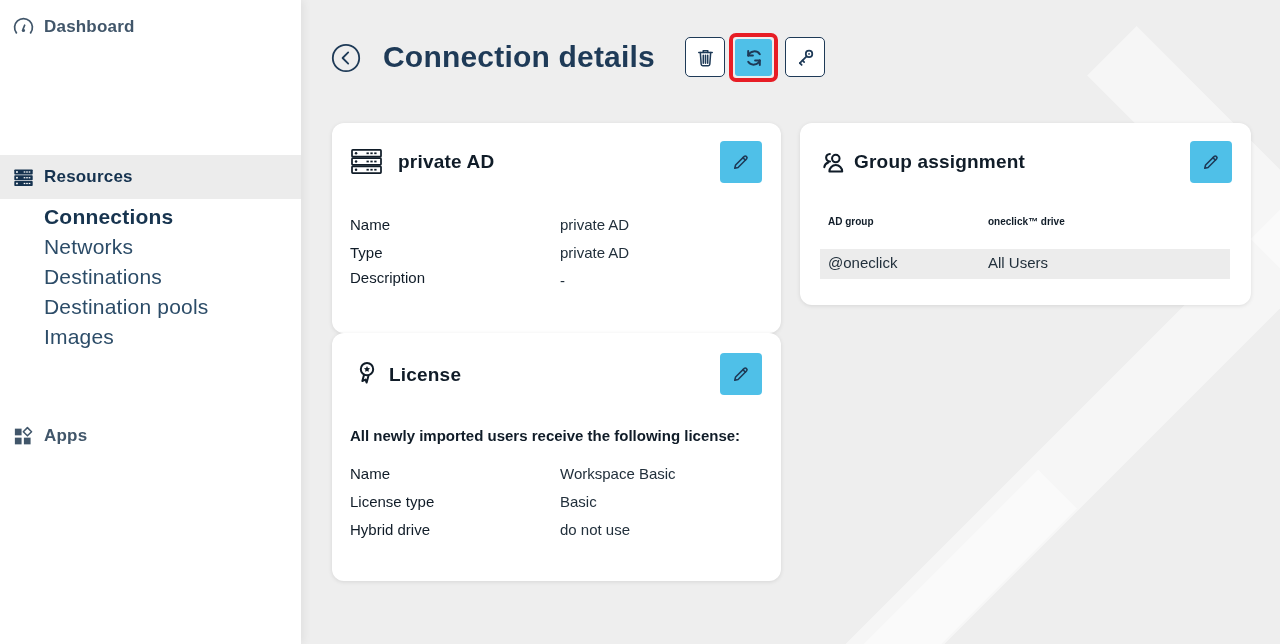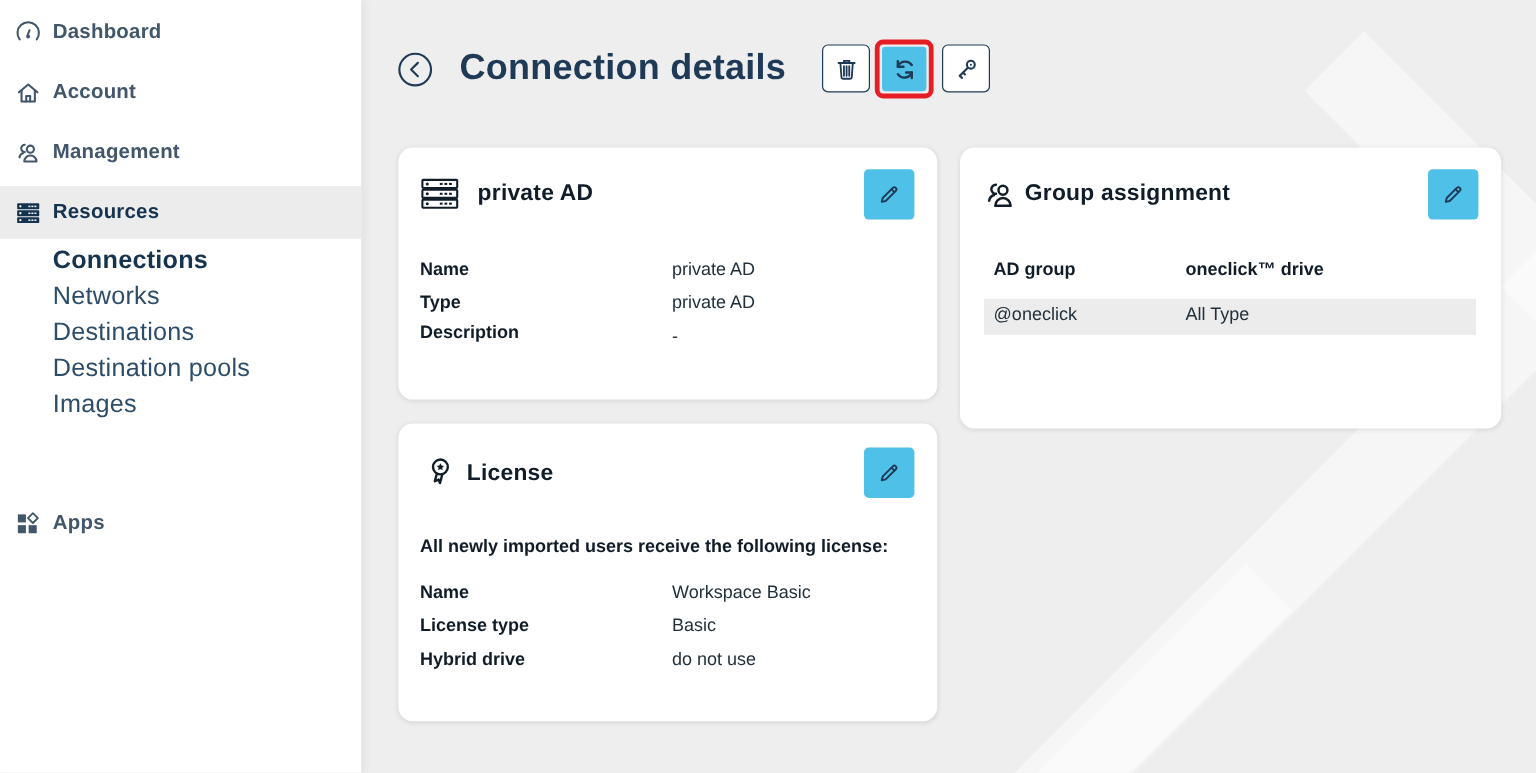--- a/index.html
+++ b/index.html
@@ -65,37 +65,37 @@
     color:#1e3a57; cursor:pointer;
   }
   .btn-refresh svg { width:24px; height:24px; display:block; }
 
   
   .card {
     position:absolute; background:#ffffff; border-radius:12px;
     box-shadow:0 1px 4px rgba(0,0,0,0.10);
   }
   .card-conn    { left:332px; top:123px; width:449px; height:210px; }
-  .card-group   { left:800px; top:123px; width:451px; height:234px; }
-  .card-license { left:332px; top:353px; width:449px; height:248px; }
+  .card-group   { left:800px; top:123px; width:451px; height:182px; }
+  .card-license { left:332px; top:333px; width:449px; height:248px; }
   .card-ic { position:absolute; color:#101c28; }
   .card-ic svg { display:block; }
   .card-title {
     position:absolute; font-size:19px; font-weight:700; color:#101c28; letter-spacing:0.2px;
   }
   .edit-btn {
     position:absolute; width:42px; height:42px; background:#4fc0e8;
     border:none; border-radius:4px; cursor:pointer;
     display:flex; align-items:center; justify-content:center; color:#1e3a57;
   }
   .edit-btn svg { width:22px; height:22px; display:block; }
-  .f-label { position:absolute; left:18px; font-size:15px; font-weight:700; color:#101c28; }
+  .f-label { position:absolute; left:18px; font-size:15px; font-weight:400; color:#101c28; }
   .f-value { position:absolute; left:228px; font-size:15px; font-weight:400; color:#22303c; }
   .note { position:absolute; left:18px; font-size:15px; font-weight:700; color:#101c28; }
-  .th { position:absolute; font-size:15px; font-weight:700; color:#101c28; }
+  .th { position:absolute; font-size:10px; font-weight:700; color:#101c28; }
   .stripe { position:absolute; left:20px; width:410px; height:30px; background:#ececec; }
   .td { position:absolute; font-size:15px; font-weight:400; color:#22303c; top:5px; }
 </style>
 </head>
 <body>
 
 <div class="wm wm1"></div>
 <div class="wm wm2"></div>
 <div class="wm wm3"></div>
 
@@ -106,42 +106,21 @@
     <span class="nav-ic">
       <svg viewBox="0 0 24 24" fill="none" stroke="currentColor" stroke-width="1.8" stroke-linecap="round">
         <path d="M4.6 17.6 A 9.3 9.3 0 1 1 19.4 17.6"></path>
         <path d="M13.2 9.6 L11.6 13.6"></path>
         <circle cx="11.9" cy="15" r="1.7" fill="currentColor" stroke="none"></circle>
       </svg>
     </span>
     <span class="nav-label">Dashboard</span>
   </div>
 
-  <div class="nav-item" style="top:62px">
-    <span class="nav-ic">
-      <svg viewBox="0 0 24 24" fill="none" stroke="currentColor" stroke-width="1.8" stroke-linecap="round" stroke-linejoin="round">
-        <path d="M4 11.4 L12 4.6 L20 11.4"></path>
-        <path d="M6.2 9.8 V19.4 H17.8 V9.8"></path>
-        <path d="M10.3 19.4 V14.6 H13.7 V19.4"></path>
-      </svg>
-    </span>
-    <span class="nav-label">Account</span>
-  </div>
-
-  <div class="nav-item" style="top:112px">
-    <span class="nav-ic">
-      <svg viewBox="0 0 24 24" fill="none" stroke="currentColor" stroke-width="1.8" stroke-linecap="round" stroke-linejoin="round">
-        <circle cx="13.9" cy="8.7" r="3.1"></circle>
-        <path d="M8.6 19.4 a5.3 5.3 0 0 1 10.6 0 z"></path>
-        <path d="M9.0 4.9 a3.0 3.0 0 1 0 0.1 6.3"></path>
-        <path d="M4.4 15.9 a4.7 4.7 0 0 1 3.3 -3.9"></path>
-      </svg>
-    </span>
-    <span class="nav-label">Management</span>
-  </div>
+
 
   <div class="nav-item active" style="top:162px">
     <span class="nav-ic">
       <svg viewBox="0 0 24 24">
         <g fill="currentColor">
           <rect x="2.4" y="3.6" width="19.2" height="5.2" rx="0.8"></rect>
           <rect x="2.4" y="9.6" width="19.2" height="5.2" rx="0.8"></rect>
           <rect x="2.4" y="15.6" width="19.2" height="5.2" rx="0.8"></rect>
         </g>
         <g fill="#ffffff">
@@ -284,21 +263,21 @@
       <svg viewBox="0 0 24 24" fill="none" stroke="currentColor" stroke-width="1.7" stroke-linecap="round" stroke-linejoin="round">
         <path d="M5.2 18.8 l0.9 -3.5 L15.3 6.1 a1.9 1.9 0 0 1 2.7 2.7 L8.8 18 l-3.6 0.8 z"></path>
         <path d="M14.1 7.3 l2.7 2.7"></path>
       </svg>
     </span>
   </button>
   <div class="th" style="left:28px; top:93px">AD group</div>
   <div class="th" style="left:188px; top:93px">oneclick™ drive</div>
   <div class="stripe" style="top:126px">
     <div class="td" style="left:8px">@oneclick</div>
-    <div class="td" style="left:168px">All Type</div>
+    <div class="td" style="left:168px">All Users</div>
   </div>
 </section>
 
 <section class="card card-license">
   <span class="card-ic" style="left:21px; top:26px">
     <svg viewBox="0 0 24 24" width="28" height="28" fill="none" stroke="currentColor" stroke-width="1.7" stroke-linecap="round" stroke-linejoin="round">
       <circle cx="12" cy="8.7" r="5.3"></circle>
       <path d="M12 6.1 l0.8 1.6 1.8 0.26 -1.3 1.27 0.3 1.8 -1.6 -0.85 -1.6 0.85 0.3 -1.8 -1.3 -1.27 1.8 -0.26 z" fill="currentColor" stroke="none"></path>
       <path d="M9.5 13.4 l-1.5 5.5 2.7 -1.2 1.0 2.5 1.5 -5.6"></path>
     </svg>

